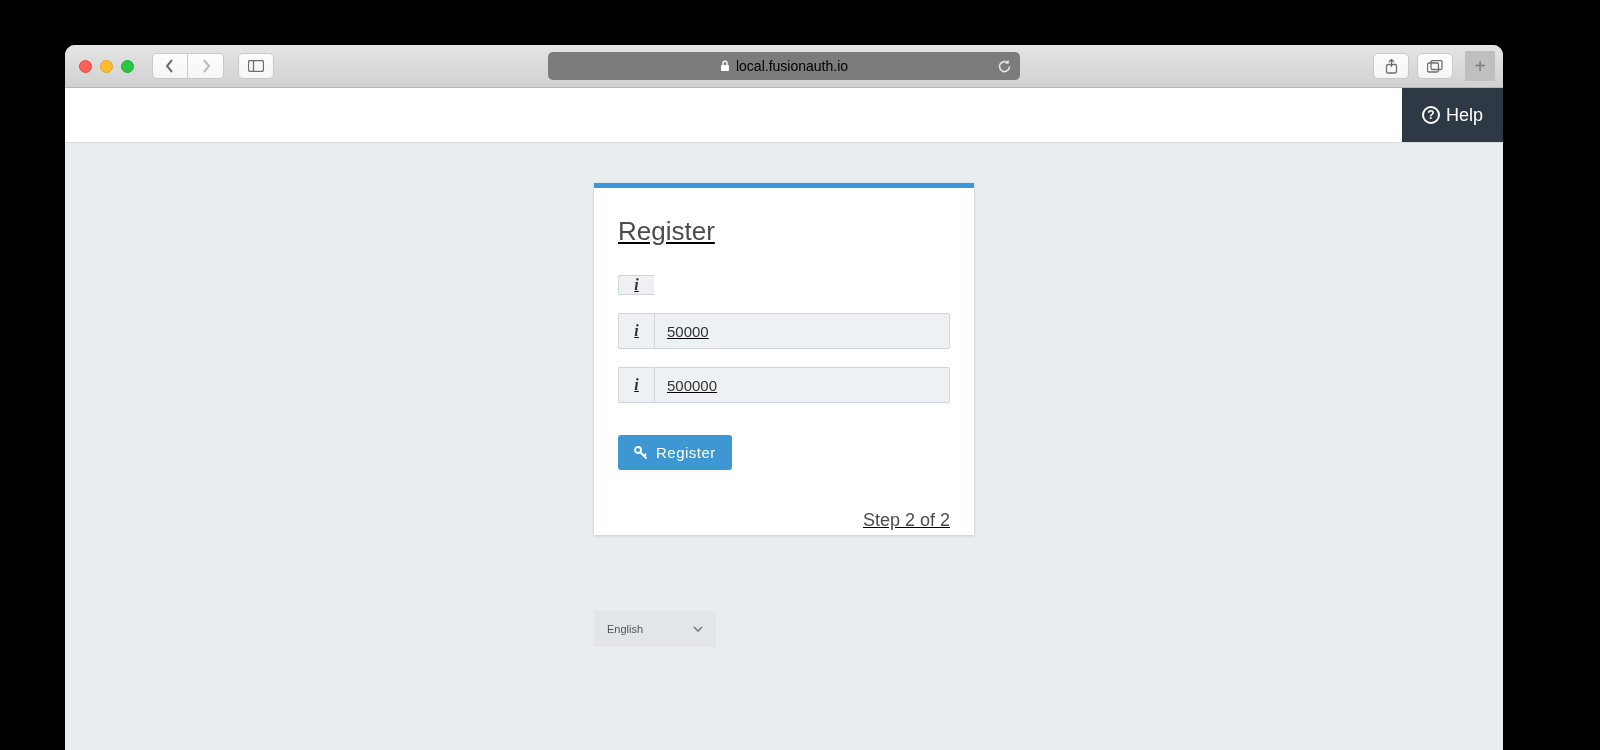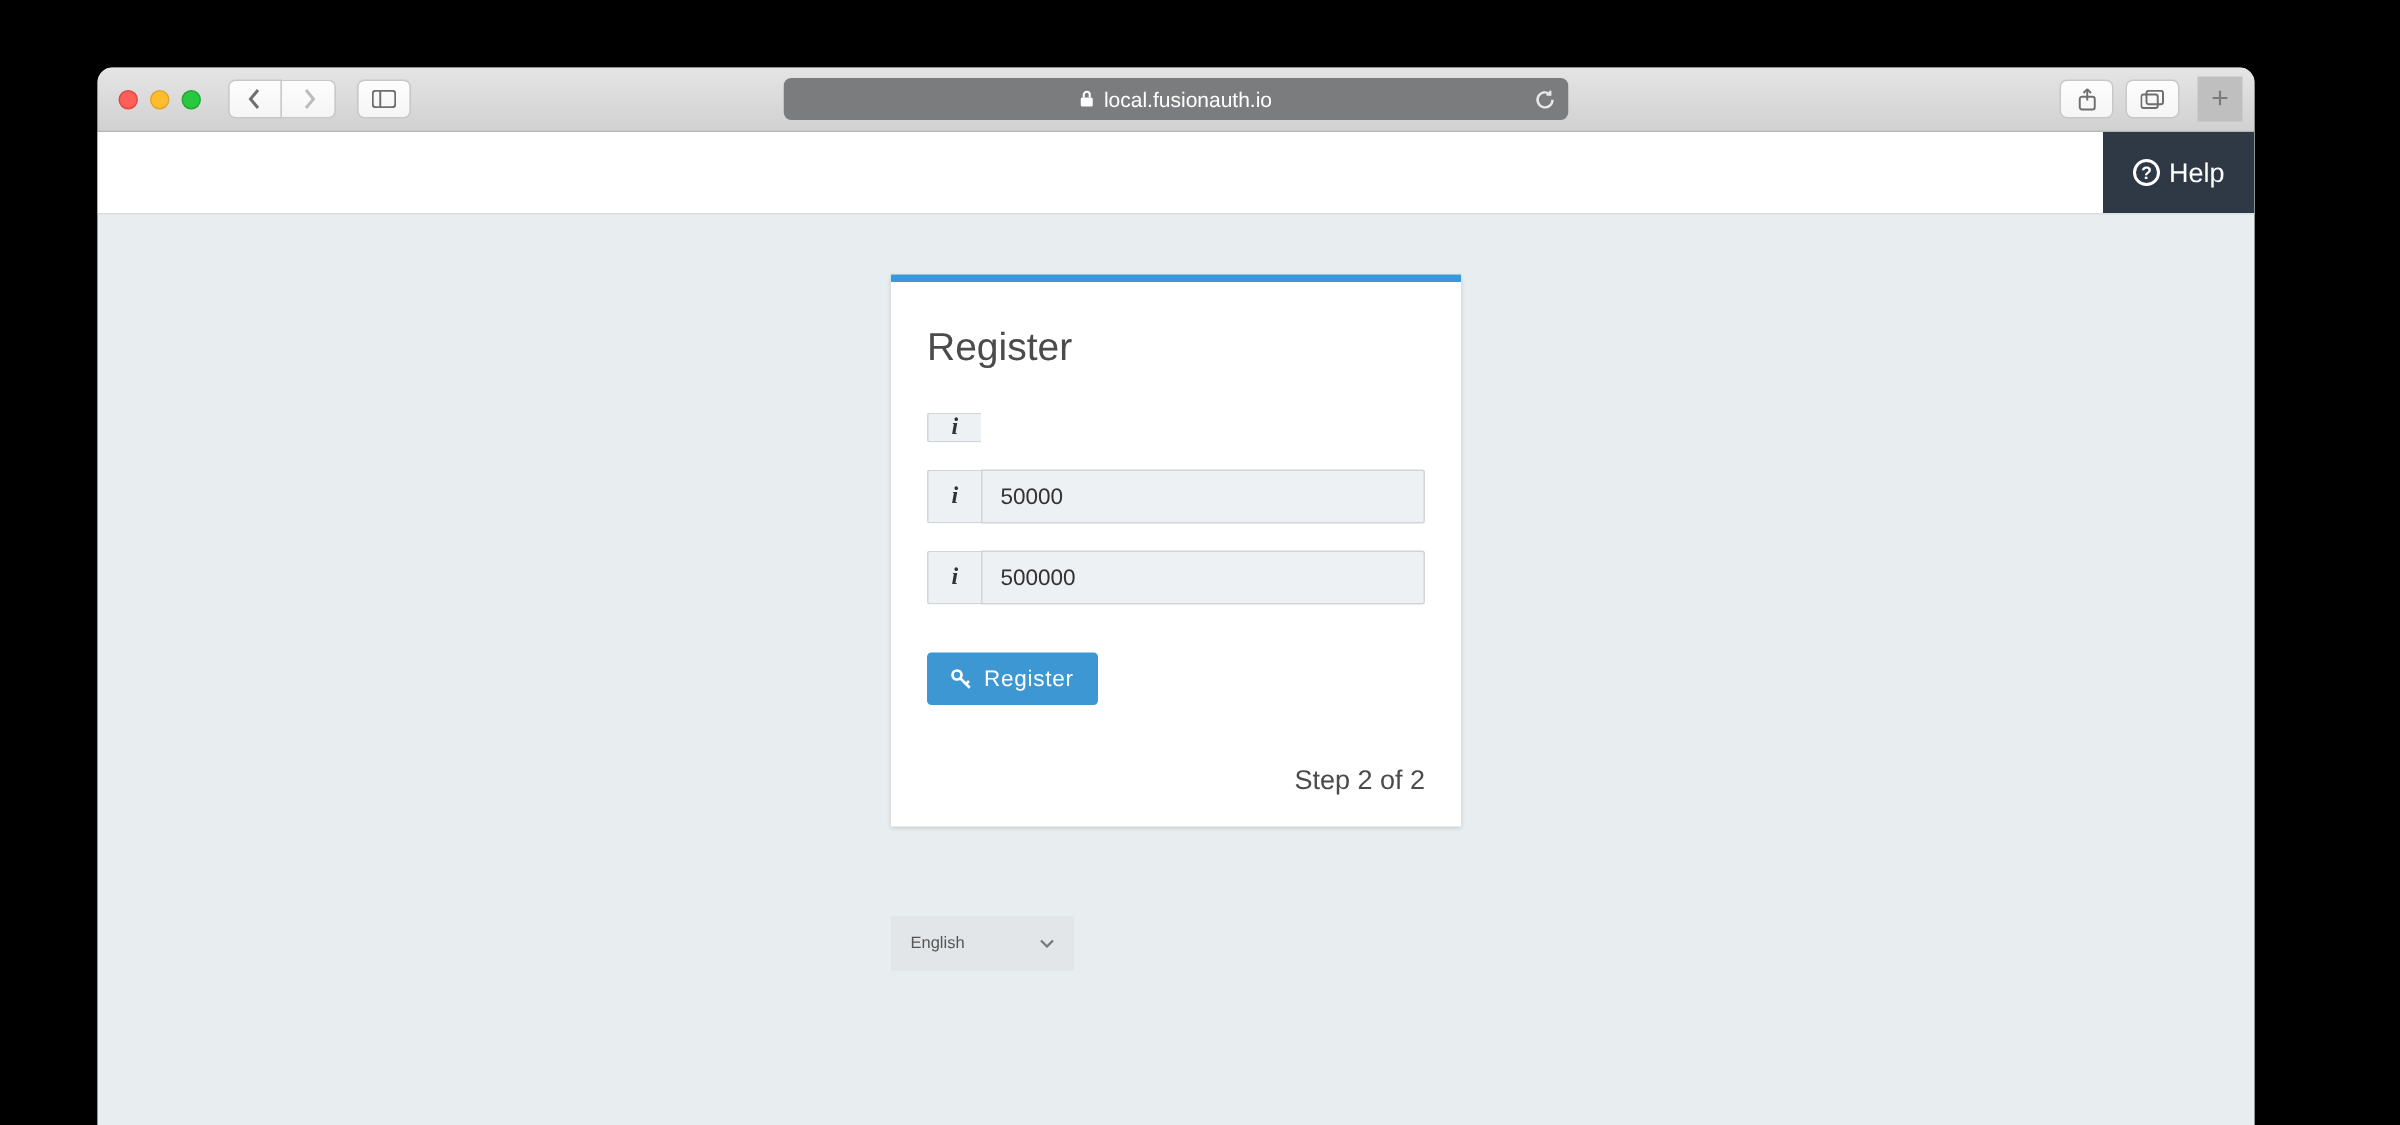--- a/index.html
+++ b/index.html
@@ -51,25 +51,25 @@
   }
   .tb-btn.disabled { color:#bcbcbc; }
   .tb-group .tb-btn:first-child { border-radius:5px 0 0 5px; }
   .tb-group .tb-btn:last-child  { border-radius:0 5px 5px 0; border-left:none; }
   .tb-btn.single { border-radius:5px; }
 
   .addrbar {
     position:absolute;
     left:50%;
     transform:translateX(-50%);
-    width: 523px; height:28px;
+    width: 472px; height:28px;
     background:#7a7c7d;
     border-radius:5px;
     display:flex; align-items:center; justify-content:center;
-    color:#ffffff;
+    color:#000000;
     font-size:14px;
   }
   .addrbar .lock { margin-right:6px; font-size:12px; }
   .addrbar .reload {
     position:absolute; right:8px; font-size:15px; color:#e8e8e8;
   }
 
   .right-controls {
     position:absolute; right:8px; display:flex; align-items:center; gap:8px;
   }
@@ -112,21 +112,22 @@
   .divider { height:1px; background:#d9dee2; }
 
   .card {
     position:absolute;
     left:50%; transform:translateX(-50%);
     top: 95px;
     width: 380px;
     background:#fff;
     border-top:5px solid #3898db;
     box-shadow:0 1px 3px rgba(0,0,0,0.15);
-    padding: 28px 24px 20px 24px;
+    padding: 28px 24px 4px 24px;
+    text-decoration: underline;
   }
   .card h1 {
     font-size:26px; font-weight:500; color:#4b4b4b;
     margin-bottom: 28px;
   }
   .field {
     display:flex;
     margin-bottom:18px;
   }
   .field .addon {

